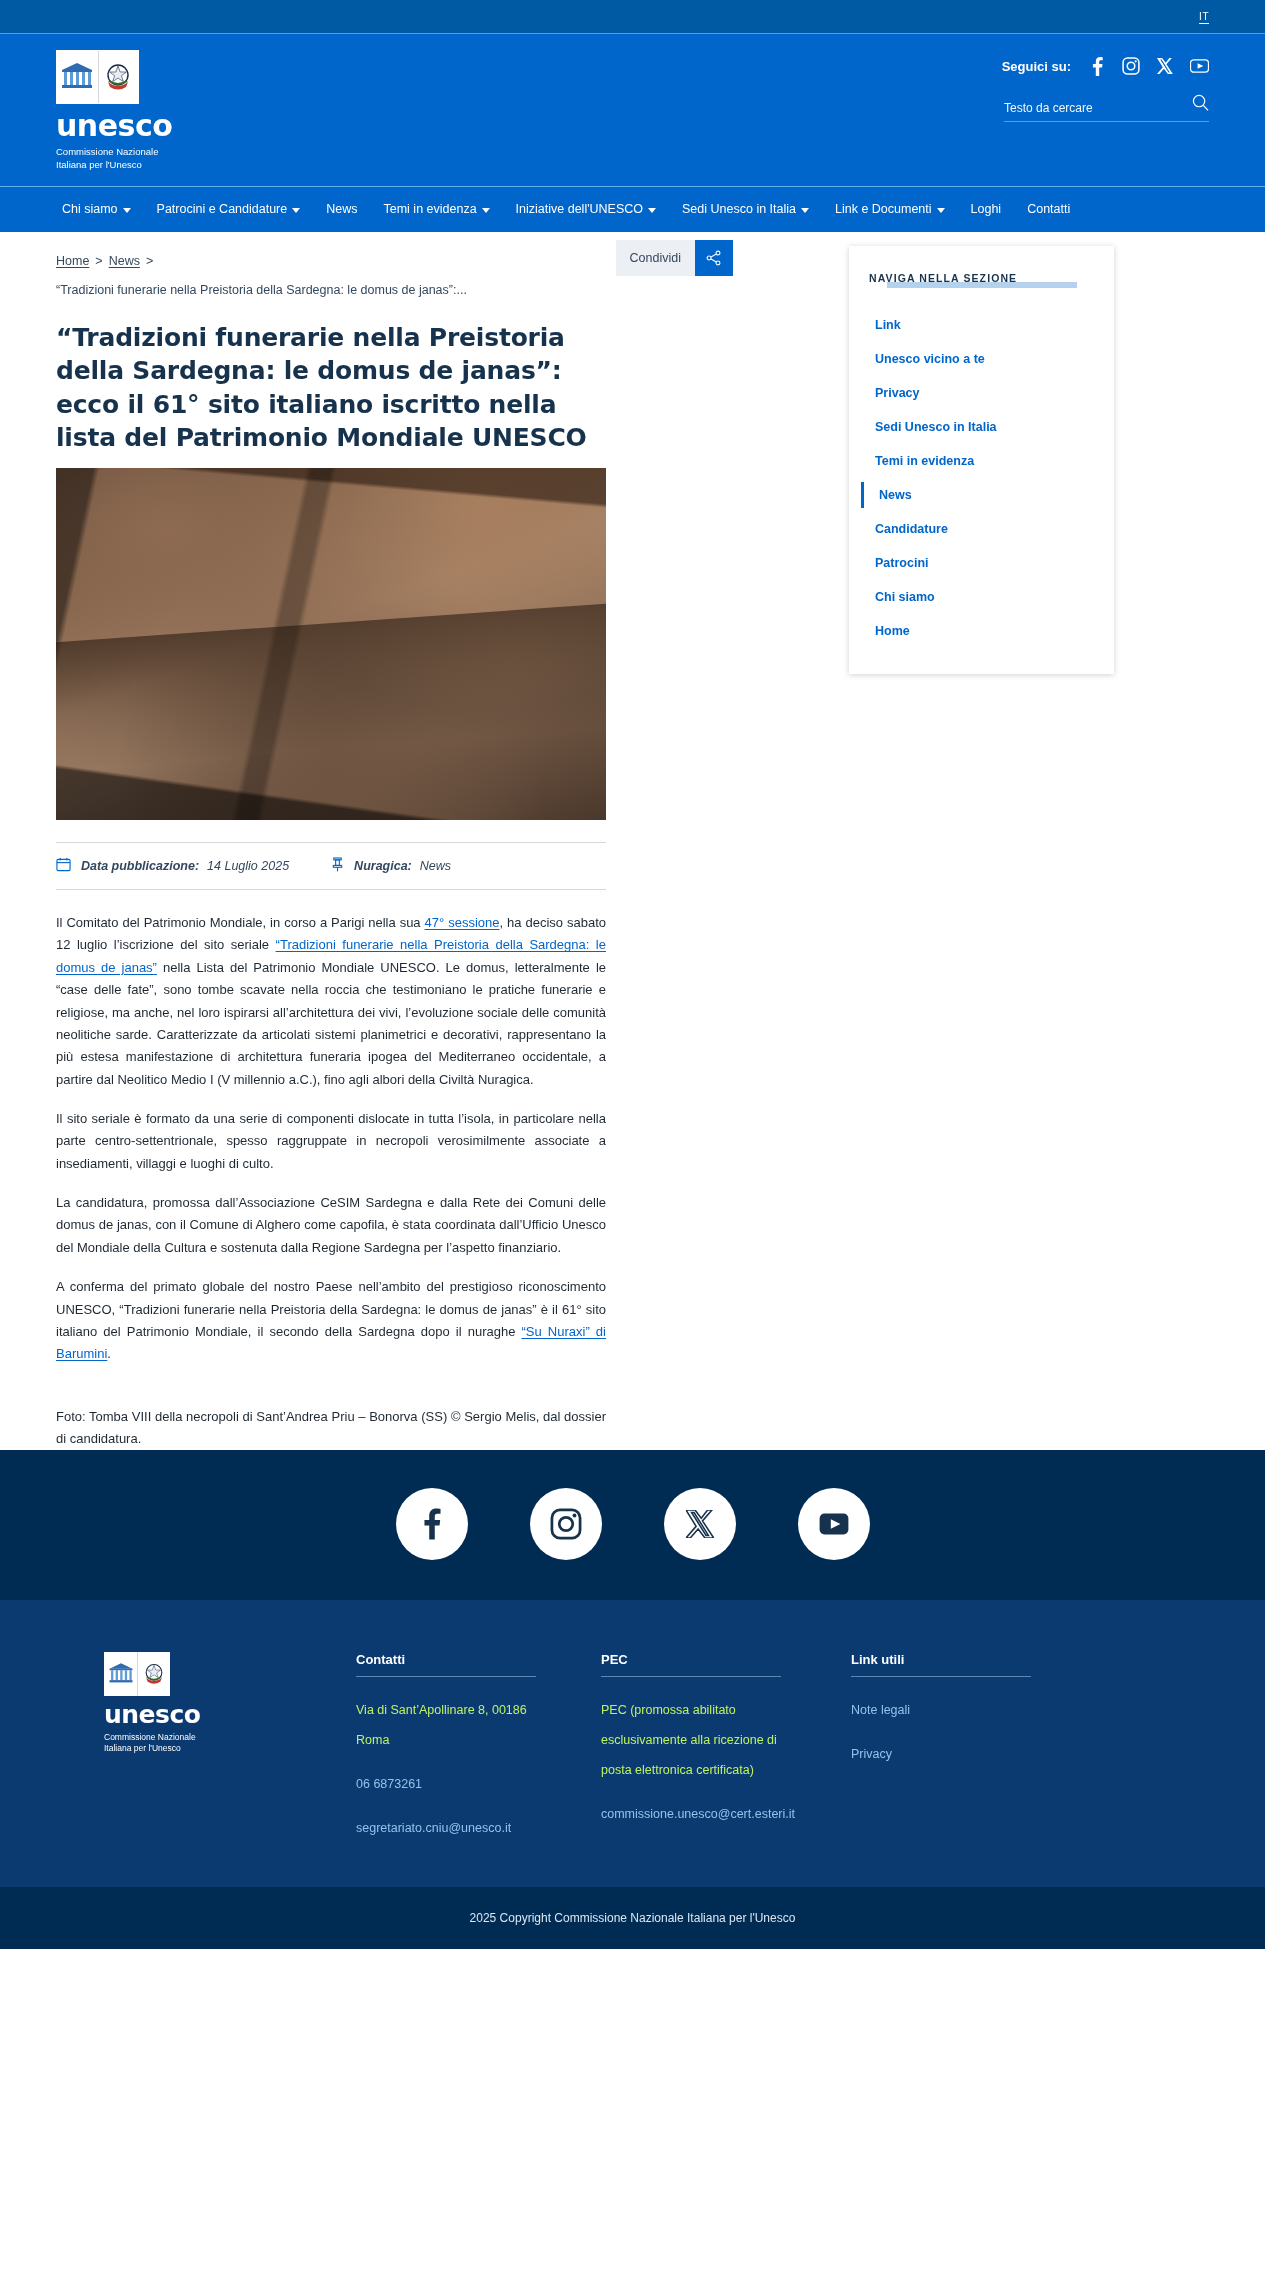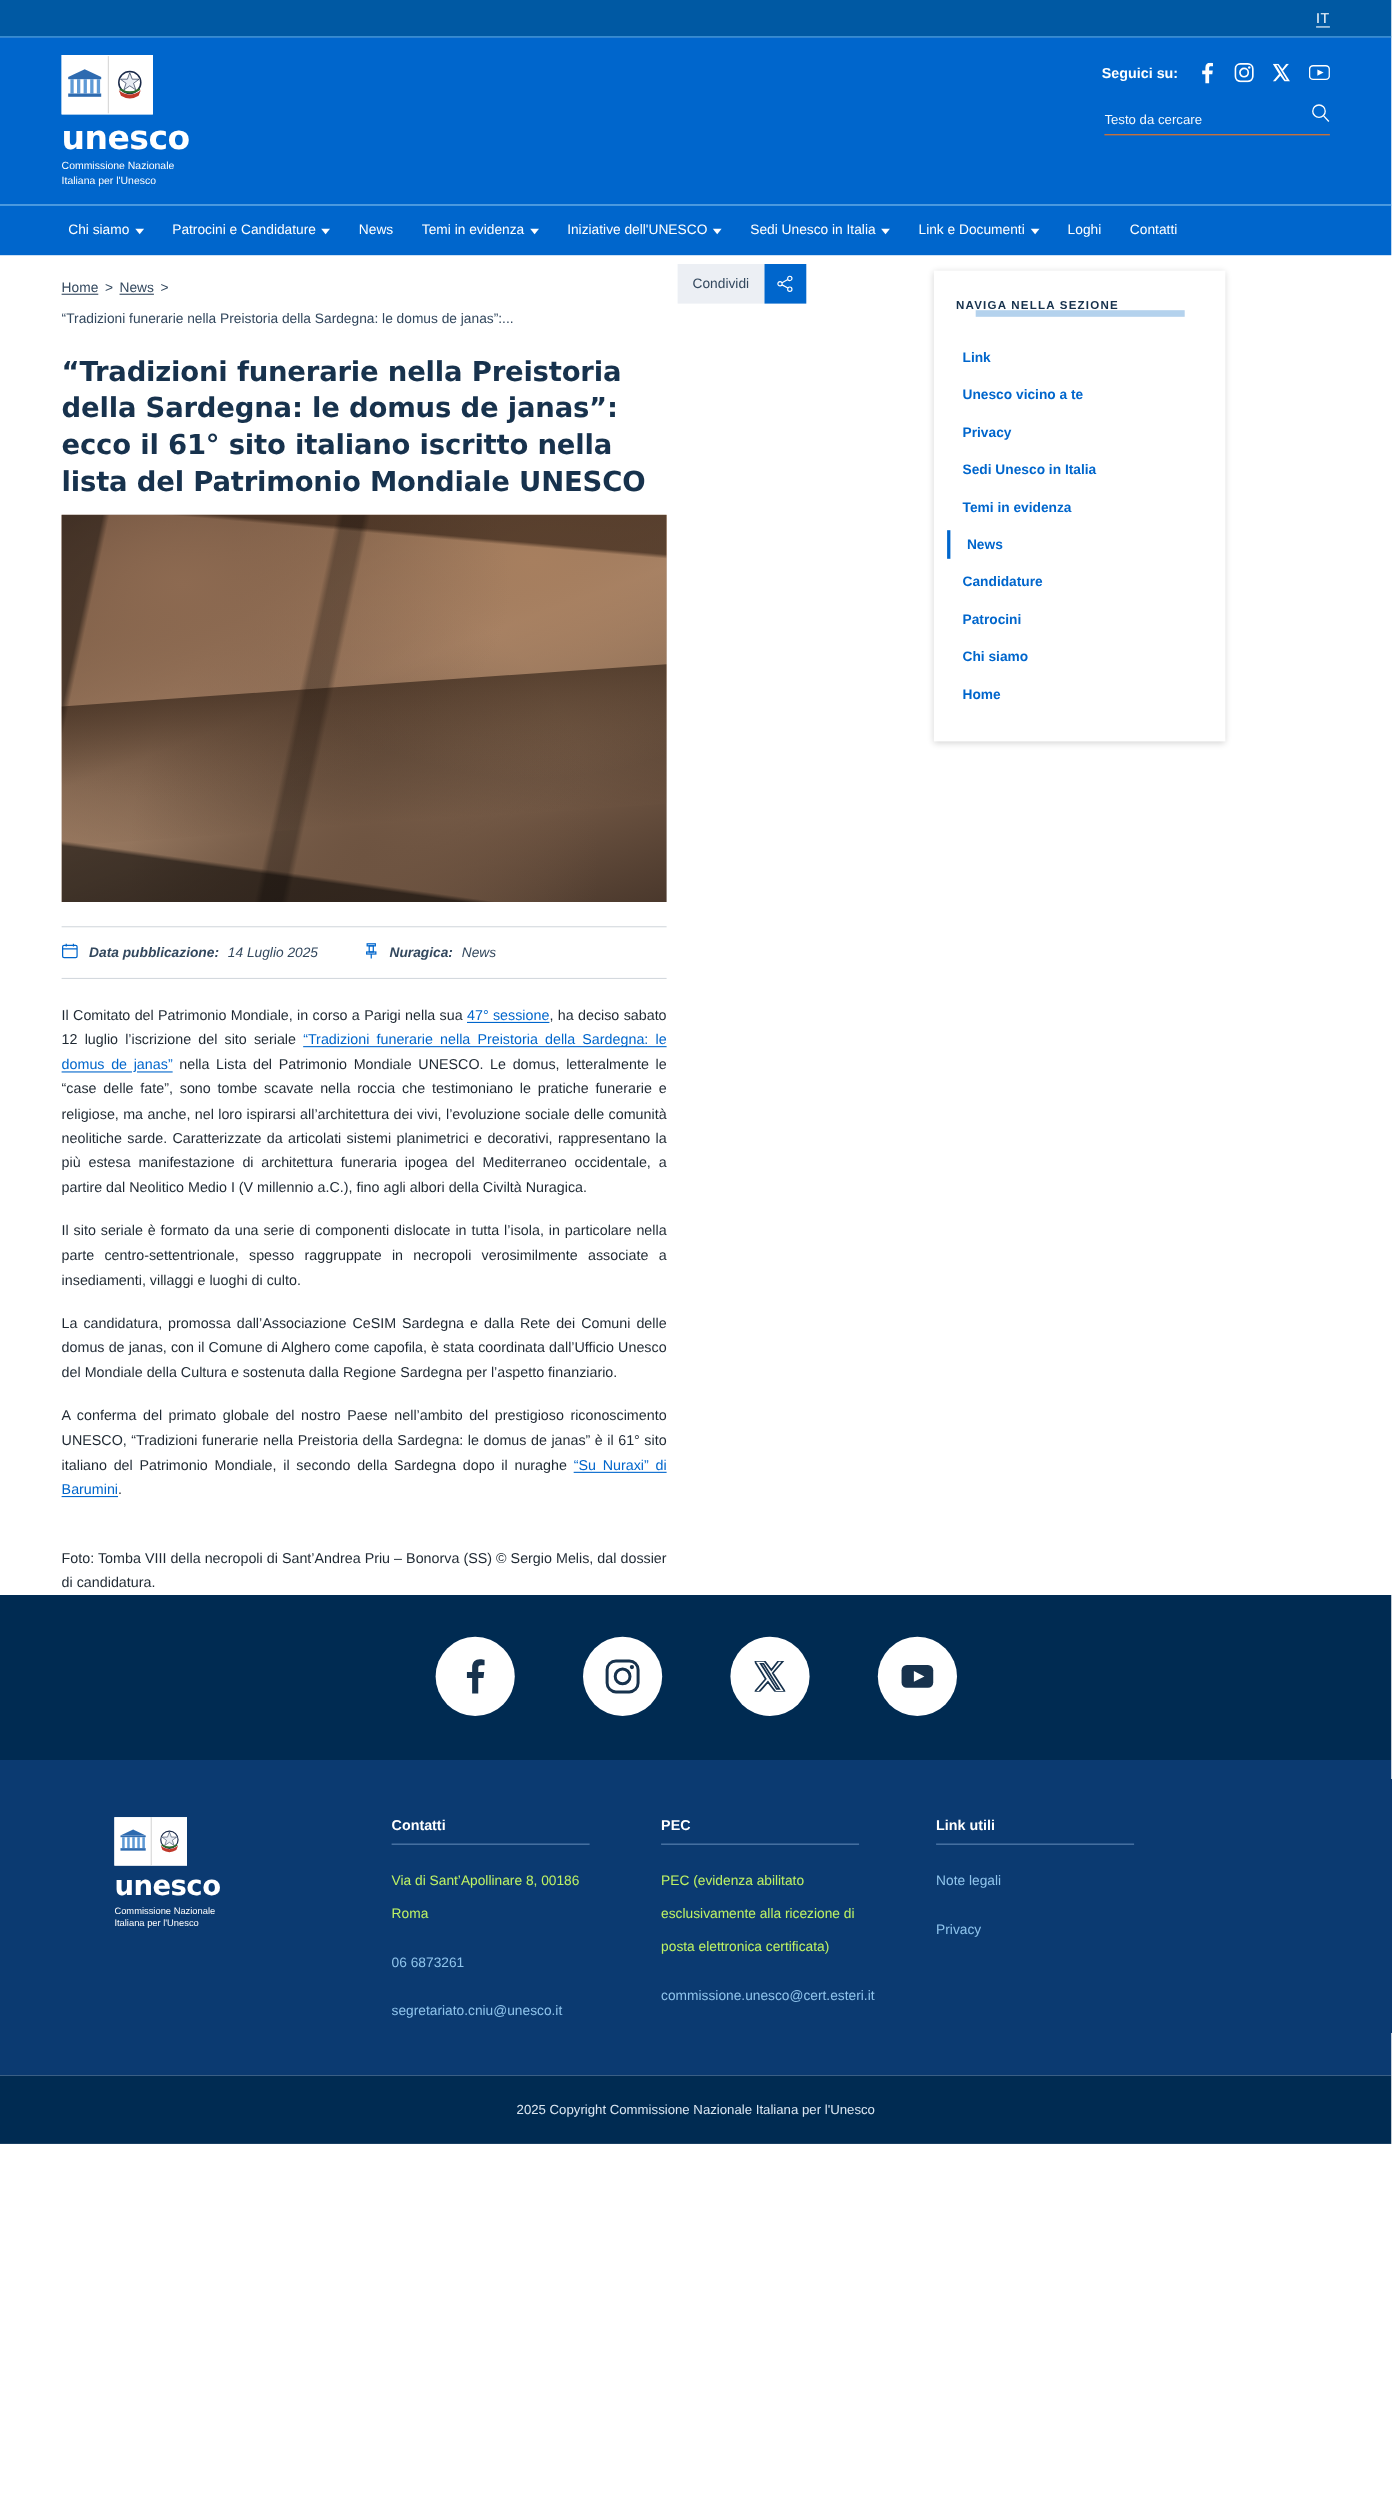--- a/index.html
+++ b/index.html
@@ -16,21 +16,21 @@
     height: 34px;
     background: #0059a3;
     border-bottom: 1px solid #4da3e0;
     display: flex;
     align-items: center;
     justify-content: flex-end;
     padding-right: 56px;
   }
   .lang-link {
     color: #ffffff;
-    font-size: 13px;
+    font-size: 10px;
     letter-spacing: .5px;
     text-decoration: underline;
     text-underline-offset: 3px;
   }
 
   
   .header {
     background: #0066cc;
     padding: 16px 56px 14px 56px;
     display: flex;
@@ -594,21 +594,21 @@
     <div class="f-line">Via di Sant’Apollinare 8, 00186</div>
     <div class="f-line">Roma</div>
     <div class="f-spacer"></div>
     <a href="#" class="f-link">06 6873261</a>
     <div class="f-spacer"></div>
     <a href="#" class="f-link">segretariato.cniu@unesco.it</a>
   </div>
 
   <div class="f-col wide">
     <div class="f-head">PEC</div>
-    <div class="f-line">PEC (evidenza abilitato</div>
+    <div class="f-line">PEC (promossa abilitato</div>
     <div class="f-line">esclusivamente alla ricezione di</div>
     <div class="f-line">posta elettronica certificata)</div>
     <div class="f-spacer"></div>
     <a href="#" class="f-link">commissione.unesco@cert.esteri.it</a>
   </div>
 
   <div class="f-col">
     <div class="f-head">Link utili</div>
     <a href="#" class="f-link">Note legali</a>
     <div class="f-spacer"></div>

